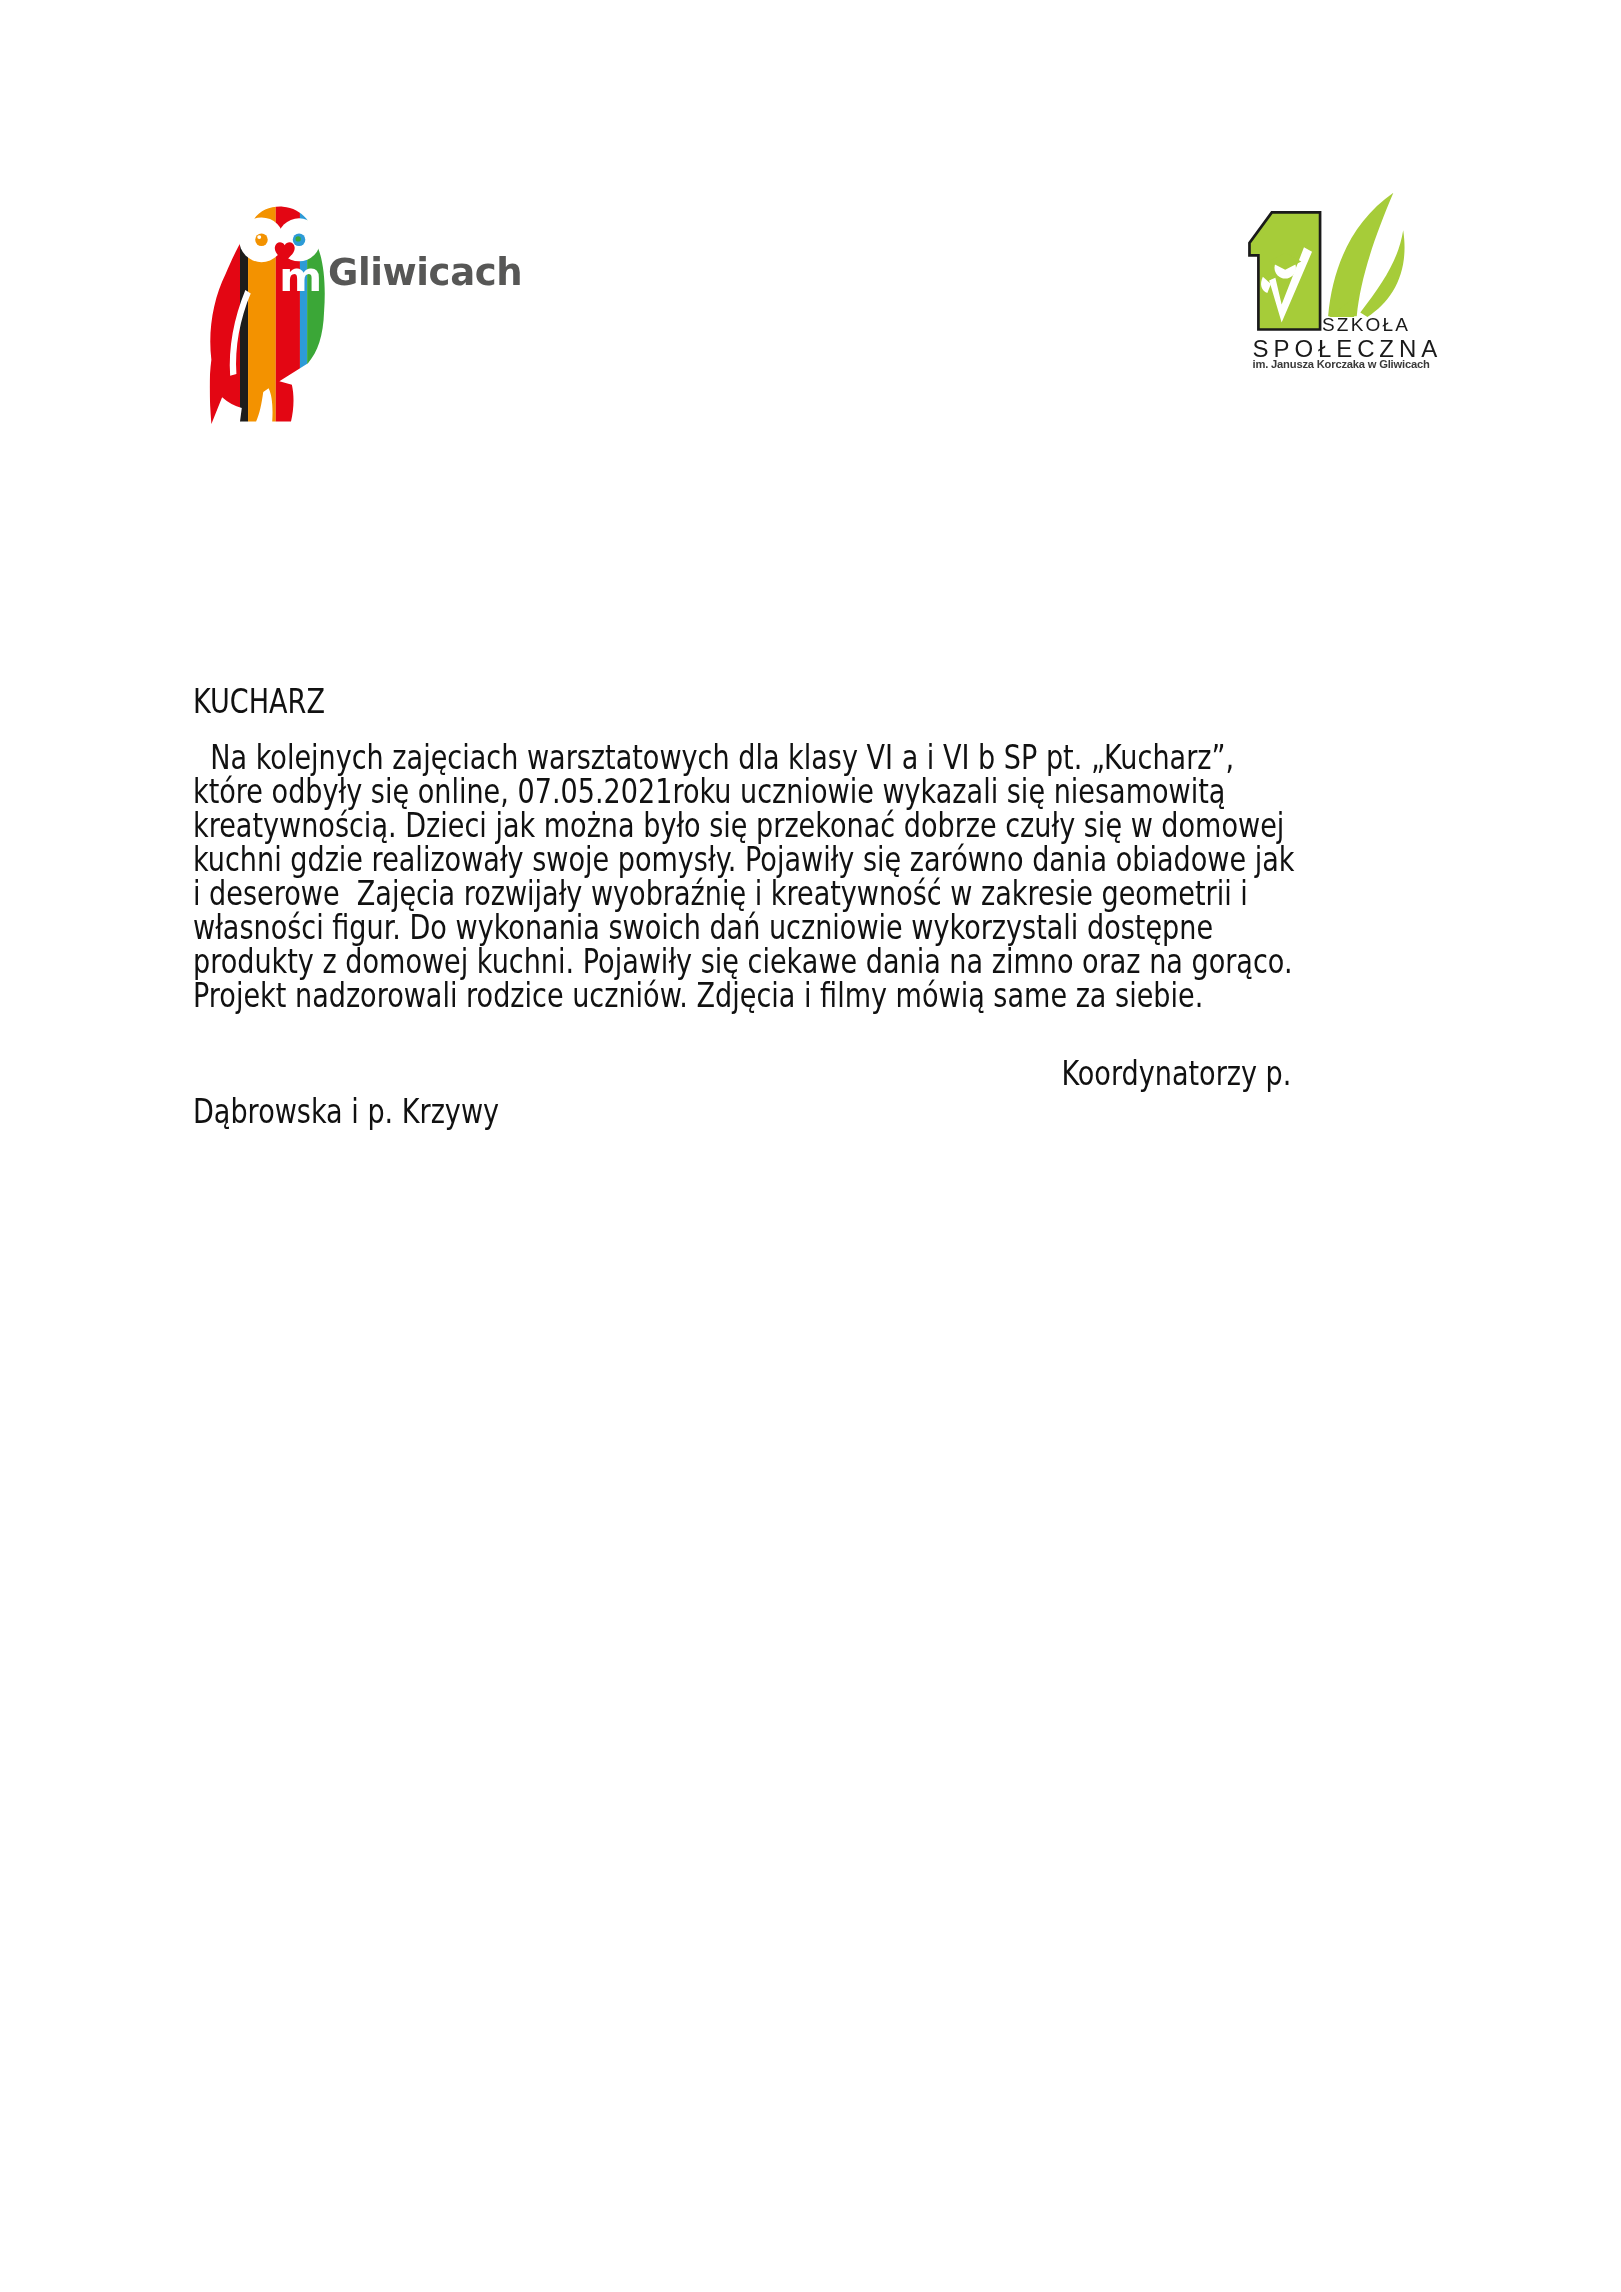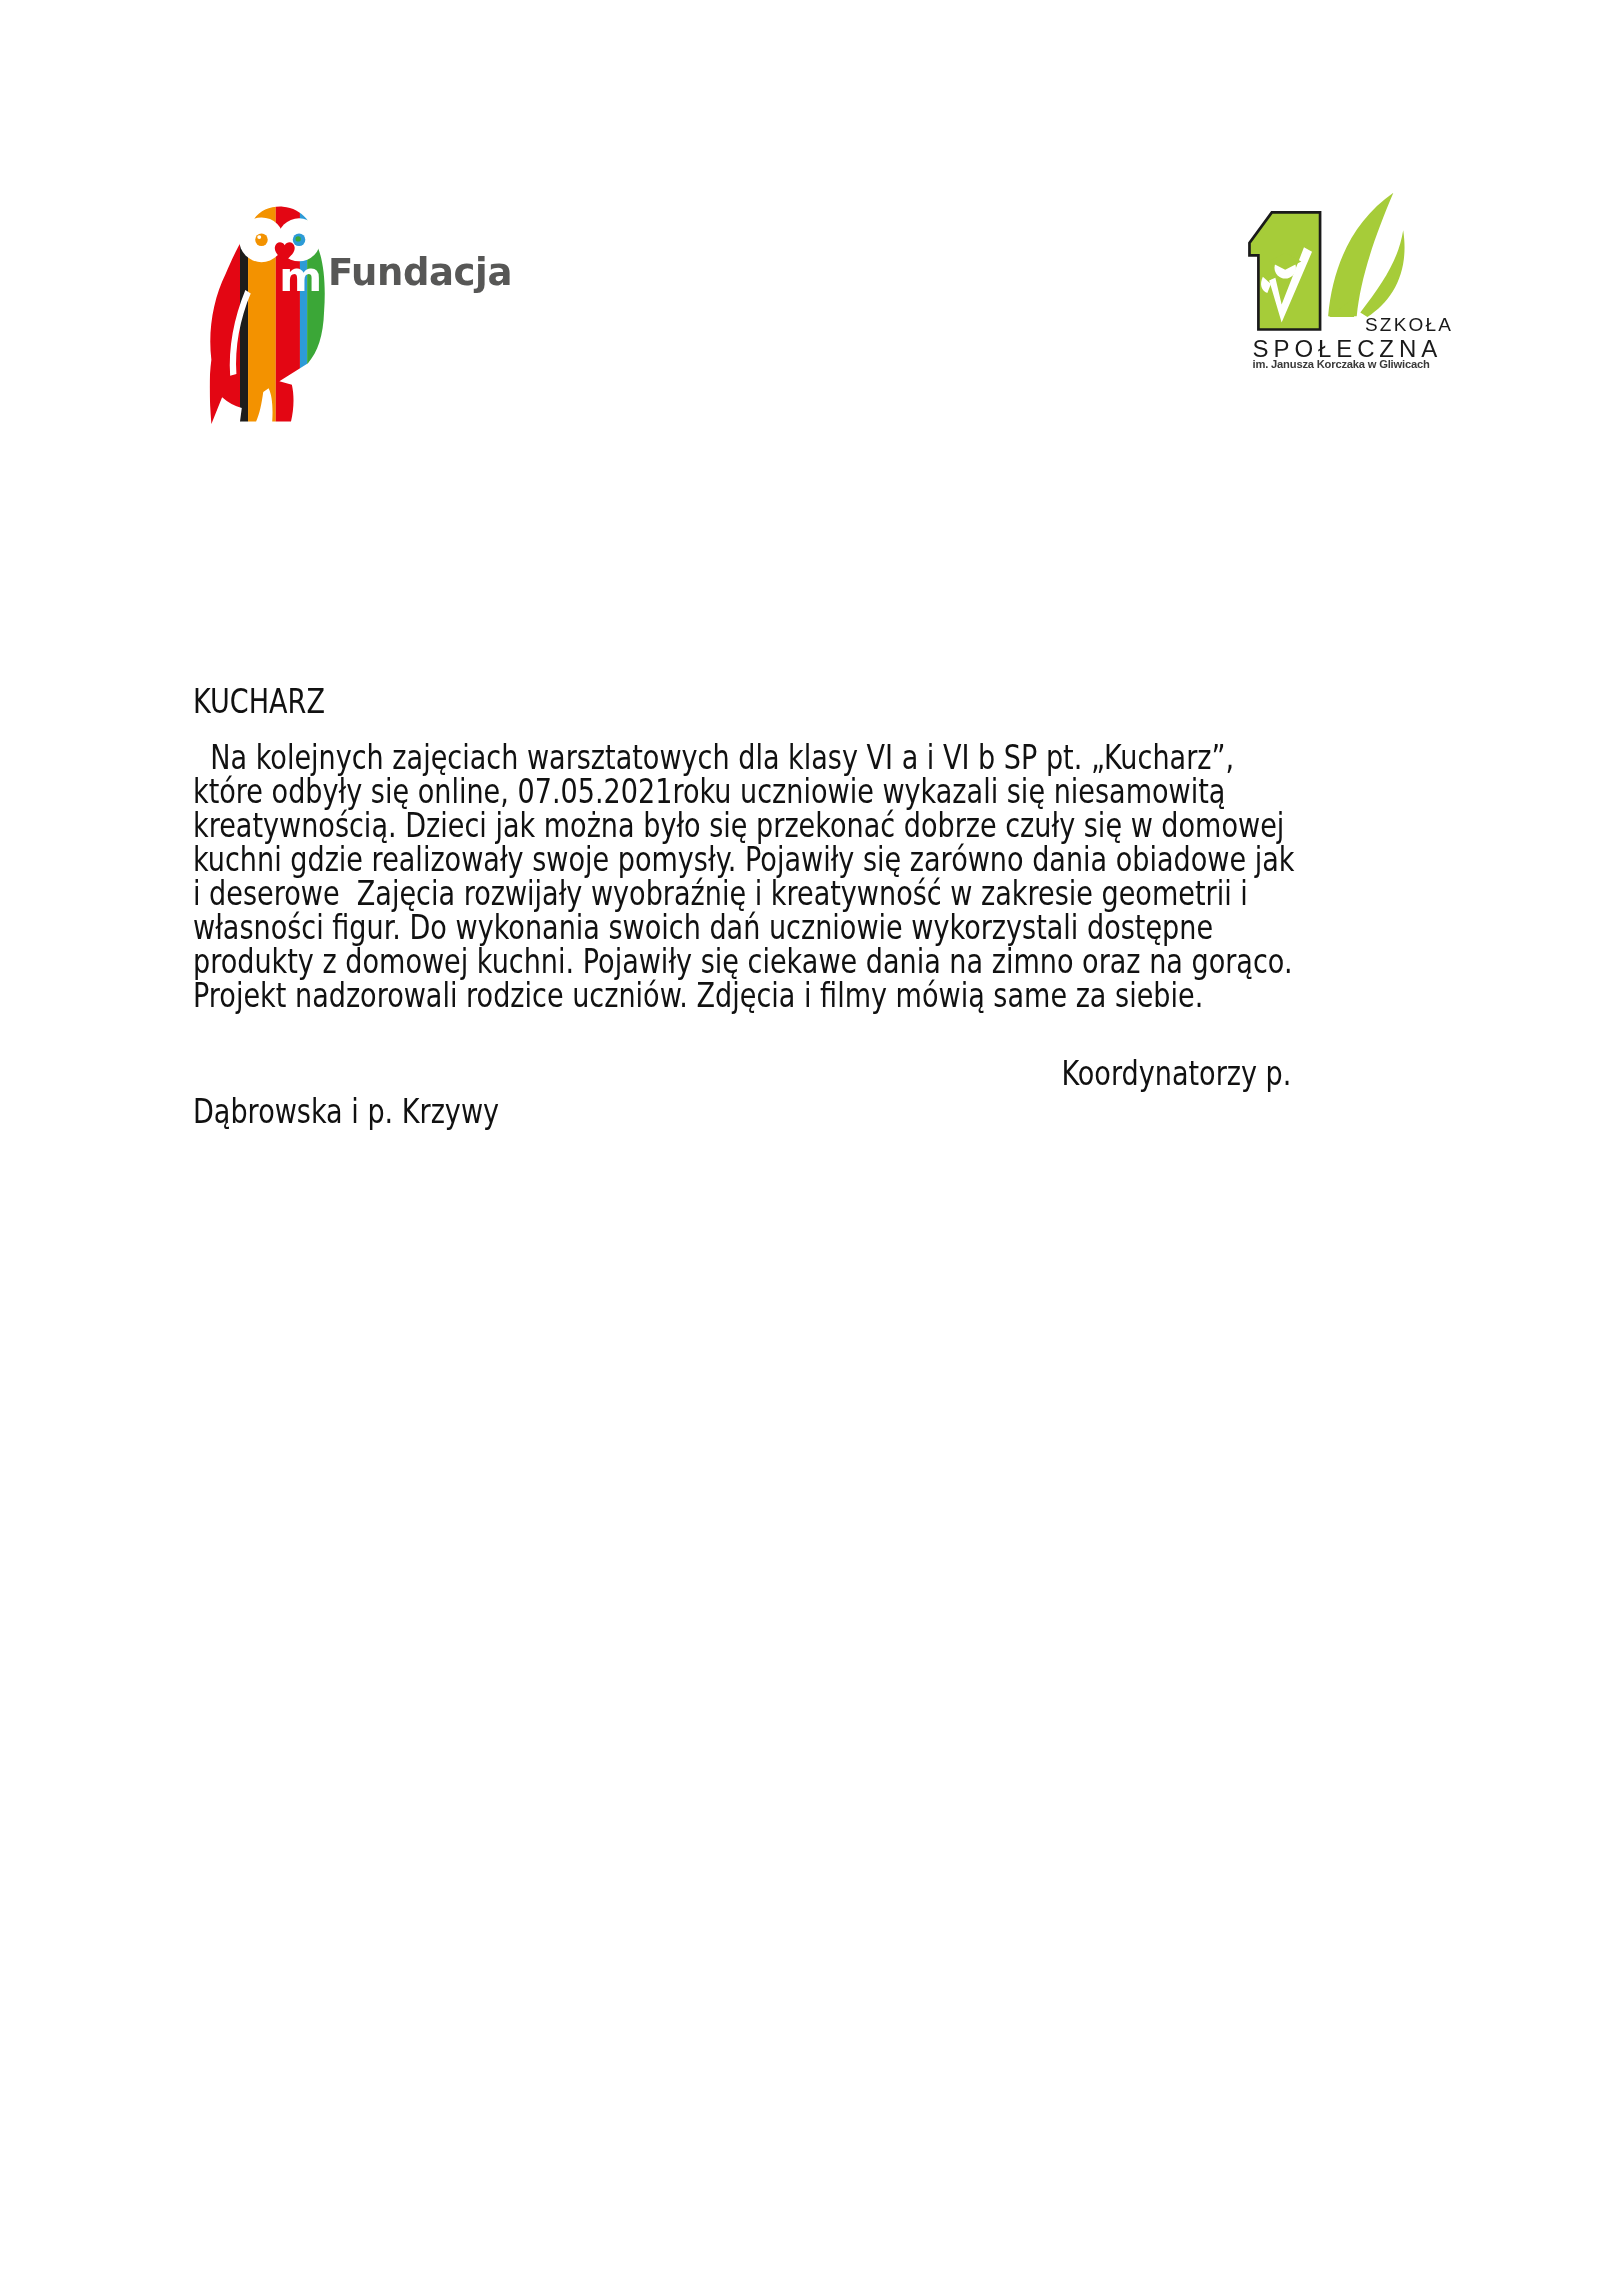--- a/index.html
+++ b/index.html
@@ -16,21 +16,21 @@
   .mfundacja .wordmark{
     position:absolute;left:124px;top:50px;
     font-size:37px;font-weight:bold;color:#575756;
     letter-spacing:-0.4px;line-height:37px;
   }
   .school{position:absolute;left:1241px;top:191px;width:206px;height:197px;}
   .school .emblem{position:absolute;left:0;top:0;}
   .school .s-line1{
     position:absolute;left:81px;top:123px;
     font-family:"Liberation Sans", sans-serif;
-    font-size:19px;font-weight:500;color:#1a1a1a;letter-spacing:2.2px;white-space:pre;padding-left:43px;
+    font-size:19px;font-weight:500;color:#1a1a1a;letter-spacing:2.2px;white-space:pre;
   }
   .school .s-line2{
     position:absolute;left:11.6px;top:144px;
     font-family:"Liberation Sans", sans-serif;
     font-size:24px;font-weight:500;color:#1a1a1a;letter-spacing:4.9px;white-space:pre;
   }
   .school .s-line3{
     position:absolute;left:11.6px;top:167px;
     font-family:"Liberation Sans", sans-serif;
     font-size:11.2px;color:#3a3a3a;letter-spacing:-0.2px;white-space:pre;font-weight:bold;
@@ -93,21 +93,21 @@
 
       <circle cx="64" cy="40" r="7" fill="#F39200"></circle>
       <circle cx="61.5" cy="37" r="2.2" fill="#ffffff"></circle>
       <circle cx="106" cy="40" r="7" fill="#2D9BD7"></circle>
       <circle cx="105" cy="39" r="3" fill="#3BA737"></circle>
 
       <path d="M 90,46 C 87,41 80,42 79,48 C 78,54 84,59 90,64 C 96,59 102,54 101,48 C 100,42 93,41 90,46 Z" fill="#E30613"></path>
 
       <text x="84" y="97" font-size="46" font-weight="bold" fill="#ffffff" font-family="DejaVu Sans, sans-serif">m</text>
     </svg>
-    <div class="wordmark">Fundacja</div>
+    <div class="wordmark">Gliwicach</div>
   </div>
 
   <div class="school">
     <svg class="emblem" width="193" height="143" viewBox="0 0 215 160" xmlns="http://www.w3.org/2000/svg">
 
       <path d="M 97,140 C 102,84 124,34 170,2 C 147,56 133,100 129,140 Z" fill="#A6CC39"></path>
       <path d="M 133,136 C 159,102 176,76 181,44 C 188,90 170,122 141,141 Z" fill="#A6CC39"></path>
       <path d="M 98,141 L 128,118 L 126,141 Z" fill="#A6CC39"></path>
 
       <polygon points="34,24 88,24 88,155 19,155 19,72 9,72 9,58" fill="#A6CC39" stroke="#1A1A1A" stroke-width="3" stroke-linejoin="miter"></polygon>

